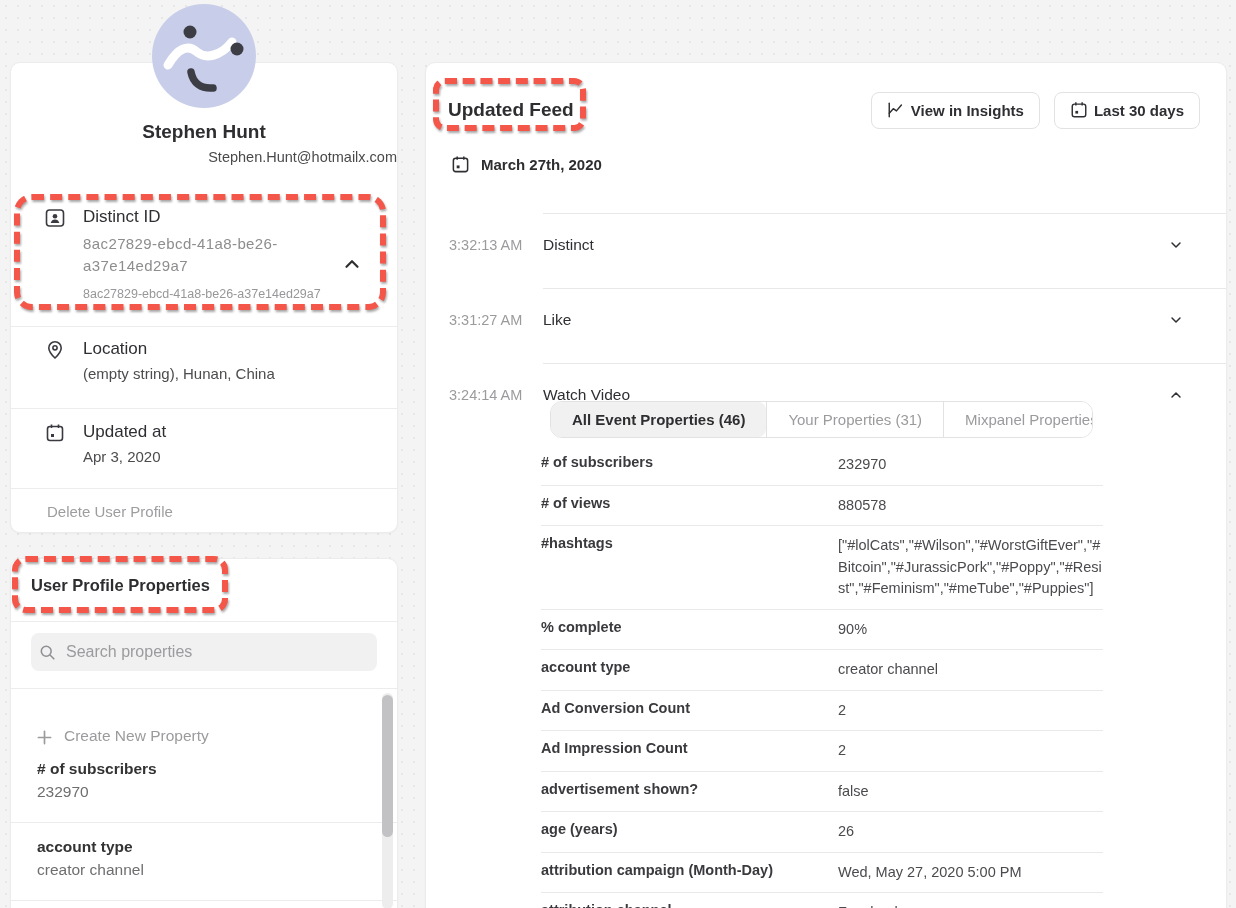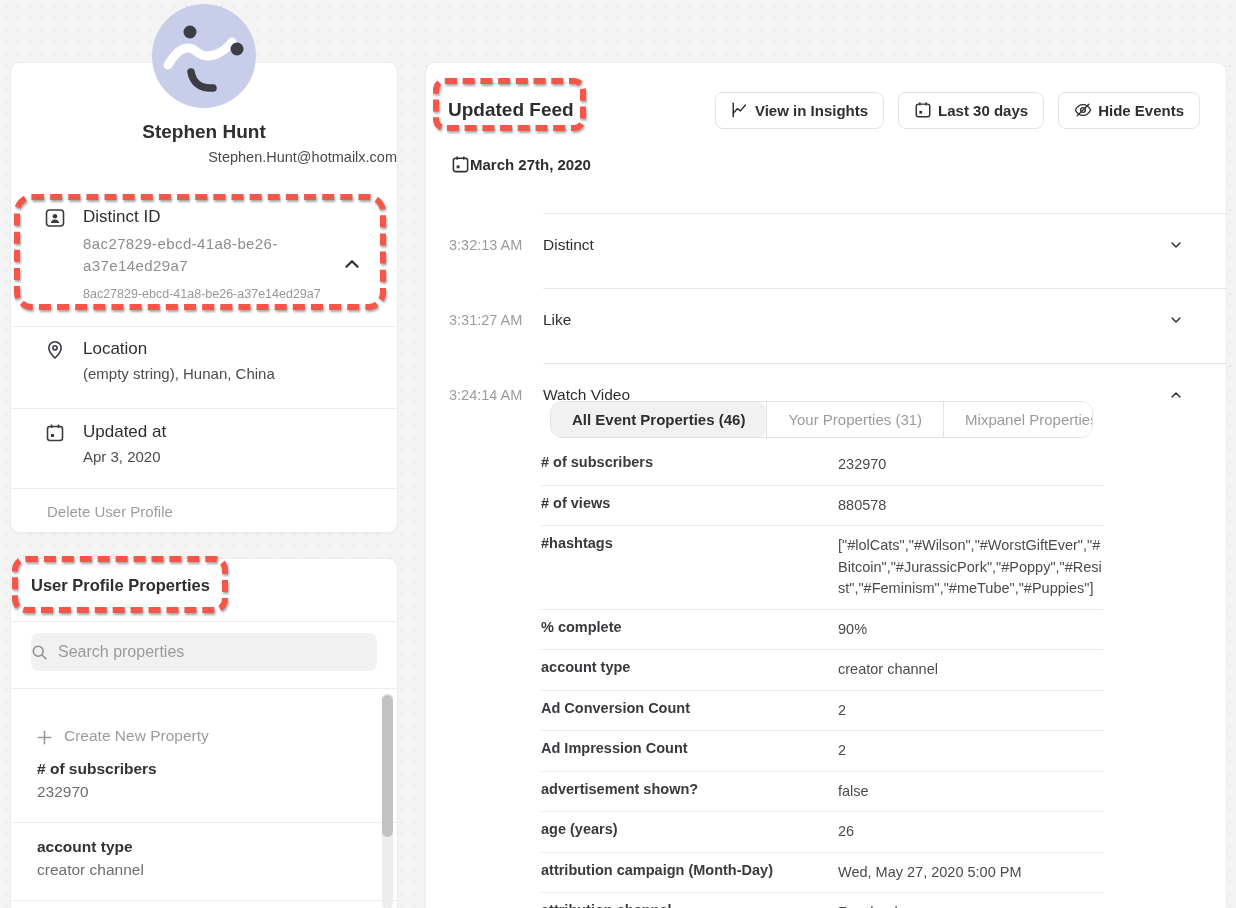--- a/index.html
+++ b/index.html
@@ -39,21 +39,21 @@
   .p-value.muted{ color:#8d8d90; line-height:22px; width:235px; letter-spacing:0.4px; }
   .p-subvalue{ margin-left:38px; margin-top:10px; font-size:12.5px; color:#97979a; }
   .collapse-btn{ position:absolute; right:14px; top:46px; width:22px; height:22px;
                  background:none; border:none; cursor:pointer; color:#2f2f33; }
   .delete-link{ position:absolute; left:36px; top:440px; font-size:15px; color:#9d9da0; cursor:pointer; }
 
   
   .props-card{ left:10px; top:558px; width:388px; height:360px; border-bottom:none; border-bottom-left-radius:0; border-bottom-right-radius:0; }
   .props-title{ position:absolute; left:20px; top:17px; font-size:16.5px; font-weight:bold; color:#2e2e31; }
   .search-box{ position:absolute; left:20px; top:74px; right:20px; height:38px;
-               background:#f1f1f2; border-radius:8px; display:flex; align-items:center; padding:0 0; }
+               background:#f1f1f2; border-radius:8px; display:flex; align-items:center; padding:0 8px; }
   .search-box svg{ width:17px; height:17px; color:#8f8f93; flex:none; }
   .search-box input{ border:none; background:transparent; outline:none; margin-left:10px;
                      font-size:16px; color:#444; width:100%; font-family:"Liberation Sans",sans-serif; }
   .search-box input::placeholder{ color:#9b9b9e; }
   .plist{ position:absolute; left:0; right:0; top:130px; bottom:0; }
   .create-row{ height:56px; display:flex; align-items:flex-end; padding-left:26px; color:#9b9b9e;
                font-size:15.5px; cursor:pointer; }
   .create-row svg{ width:15px; height:15px; margin-right:12px; color:#9b9b9e; }
   .prop-item{ padding:15px 26px 0 26px; height:78px; border-bottom:1px solid #ececec; cursor:pointer; }
   .prop-item .pname{ font-size:15.5px; font-weight:bold; color:#333; }
@@ -66,21 +66,21 @@
   
   .feed-card{ left:425px; top:62px; width:802px; height:860px; }
   .feed-header{ position:absolute; left:22px; right:26px; top:28px; height:38px;
                 display:flex; align-items:center; justify-content:space-between; }
   .feed-title{ font-size:19px; font-weight:bold; color:#2e2e31; }
   .btn-row{ display:flex; gap:14px; }
   .btn{ display:flex; align-items:center; gap:6px; height:37px; padding:0 15px;
         background:#fff; border:1px solid #e2e2e2; border-radius:8px; cursor:pointer;
         font-size:15px; font-weight:600; color:#2f2f33; font-family:"Liberation Sans",sans-serif; }
   .btn svg{ width:18px; height:18px; color:#2f2f33; }
-  .date-row{ position:absolute; left:25px; top:92px; display:flex; align-items:center; 
+  .date-row{ position:absolute; left:25px; top:92px; display:flex; align-items:center; gap:11px;
              font-size:15px; font-weight:bold; color:#2e2e31; }
   .date-row svg{ width:19px; height:19px; color:#2f2f33; }
 
   .events{ position:absolute; left:23px; right:0; top:138px; }
   .event-row{ display:flex; cursor:pointer;margin-top:12px; }
   .event-time{ width:94px; flex:none; display:flex; align-items:center;
                font-size:14.5px; color:#9b9b9e; }
   .event-main{ flex:1; display:flex; align-items:center; justify-content:space-between;
                border-top:1px solid #e8e8e8; height:63px; padding-right:42px; }
   .event-name{ font-size:15.5px; color:#2f2f33; }
@@ -219,28 +219,20 @@
         </button>
         <button class="btn">
           <svg viewBox="0 0 20 20" fill="none" stroke="currentColor" stroke-width="1.6">
             <rect x="2.5" y="3.5" width="15" height="14" rx="2.5"></rect>
             <line x1="6.5" y1="1.5" x2="6.5" y2="5"></line>
               <line x1="13.5" y1="1.5" x2="13.5" y2="5"></line>
             <rect x="6" y="11" width="3" height="3" fill="currentColor" stroke="none"></rect>
           </svg>
           <span>Last 30 days</span>
         </button>
-        <button class="btn">
-          <svg viewBox="0 0 20 20" fill="none" stroke="currentColor" stroke-width="1.5">
-            <path d="M1.5 10 C3.5 6 6.5 4 10 4 s6.5 2 8.5 6 c-2 4-5 6-8.5 6 s-6.5-2-8.5-6 z"></path>
-            <circle cx="10" cy="10" r="2.6"></circle>
-            <line x1="3.5" y1="16.5" x2="16.5" y2="3.5" stroke-linecap="round"></line>
-          </svg>
-          <span>Hide Events</span>
-        </button>
       </div>
     </div>
 
     <div class="date-row">
       <svg viewBox="0 0 20 20" fill="none" stroke="currentColor" stroke-width="1.6">
         <rect x="2.5" y="3.5" width="15" height="14" rx="2.5"></rect>
         <line x1="6.5" y1="1.5" x2="6.5" y2="5"></line>
           <line x1="13.5" y1="1.5" x2="13.5" y2="5"></line>
         <rect x="6" y="11" width="3" height="3" fill="currentColor" stroke="none"></rect>
       </svg>

